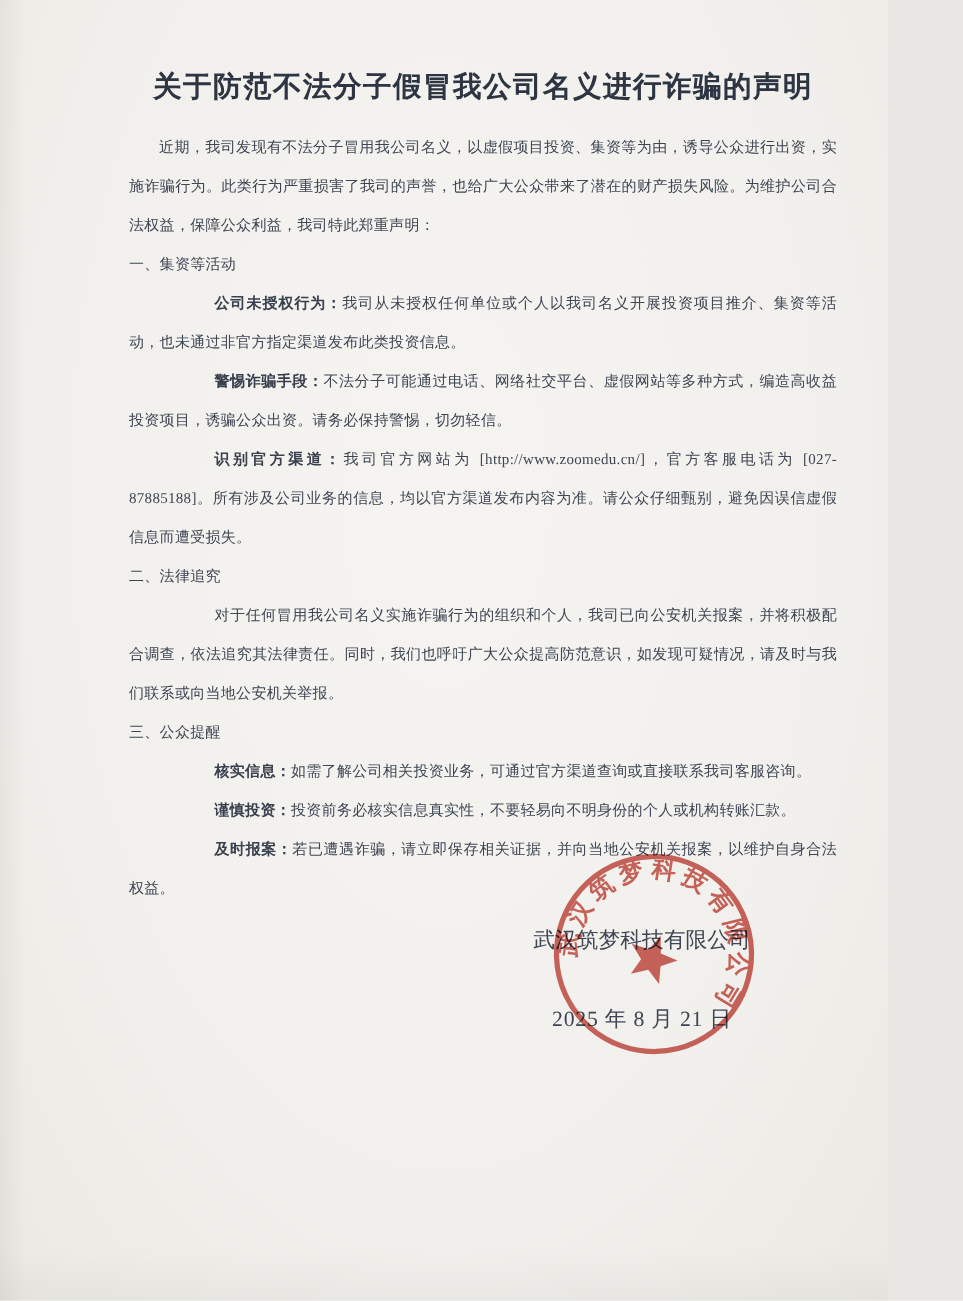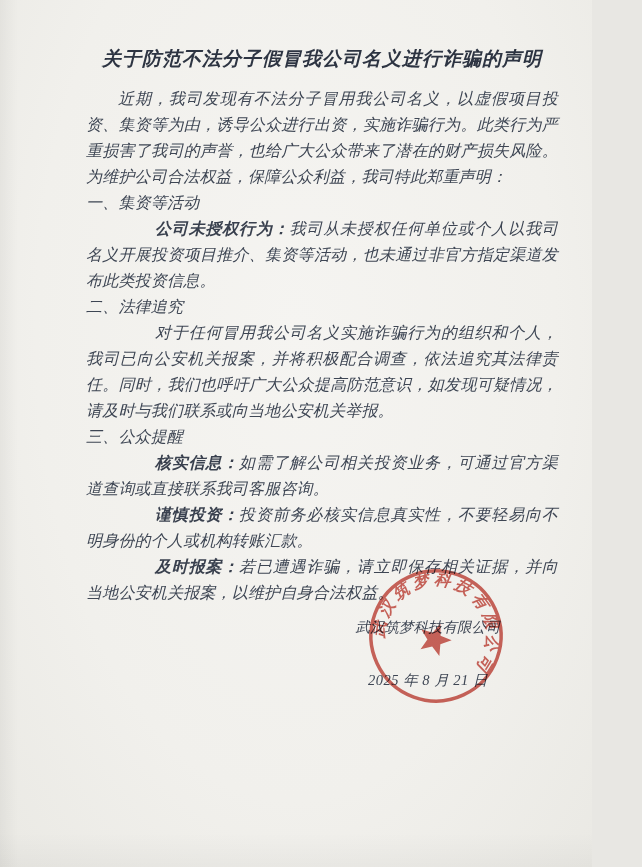--- a/index.html
+++ b/index.html
@@ -9,28 +9,27 @@
     background:#e8e7e3;
   }
   .page {
     position:relative; width:592px; height:867px; box-sizing:border-box;
     padding:44px 34px 0 86px;
     background:
       linear-gradient(90deg, rgba(0,0,0,0.045), rgba(0,0,0,0) 3%),
       linear-gradient(0deg, rgba(0,0,0,0.03), rgba(0,0,0,0) 4%),
       radial-gradient(ellipse at 50% 38%, #f5f4f1 0%, #f1f0ec 62%, #eae9e4 100%);
     color:#3e4654;
-    font-style:italic;
   }
   .doc-title {
     text-align:center; font-size:19px; font-weight:bold; color:#2d3442;
     letter-spacing:1px; line-height:30px; margin:0 0 12px 0;
   }
   .body-p, .sec-h {
-    margin:0; font-size:16px; line-height:26px;
+    margin:0; font-size:10px; line-height:26px;
     text-align:justify; letter-spacing:0.2px;
   }
   .body-p { text-indent:2em; }
   .sec-h { font-weight:normal; }
   .lead { font-weight:bold; color:#39404e;margin-left:37px; }
   .signature {
     position:relative; width:150px; margin:8px 55px 0 auto;
     text-align:center; font-size:14.5px; line-height:26px;
   }
   .sig-company { white-space:nowrap; }
@@ -49,20 +48,22 @@
 <body>
 
 <div class="page">
 
   <h1 class="doc-title">关于防范不法分子假冒我公司名义进行诈骗的声明</h1>
 
   <p class="body-p">近期，我司发现有不法分子冒用我公司名义，以虚假项目投资、集资等为由，诱导公众进行出资，实施诈骗行为。此类行为严重损害了我司的声誉，也给广大公众带来了潜在的财产损失风险。为维护公司合法权益，保障公众利益，我司特此郑重声明：</p>
 
   <h2 class="sec-h">一、集资等活动</h2>
   <p class="body-p"><span class="lead">公司未授权行为：</span><span>我司从未授权任何单位或个人以我司名义开展投资项目推介、集资等活动，也未通过非官方指定渠道发布此类投资信息。</span></p>
+  <p class="body-p"><span class="lead">警惕诈骗手段：</span><span>不法分子可能通过电话、网络社交平台、虚假网站等多种方式，编造高收益投资项目，诱骗公众出资。请务必保持警惕，切勿轻信。</span></p>
+  <p class="body-p"><span class="lead">识别官方渠道：</span><span>我司官方网站为 [http://www.zoomedu.cn/]，官方客服电话为 [027-87885188]。所有涉及公司业务的信息，均以官方渠道发布内容为准。请公众仔细甄别，避免因误信虚假信息而遭受损失。</span></p>
 
   <h2 class="sec-h">二、法律追究</h2>
   <p class="body-p"><span class="lead"></span><span>对于任何冒用我公司名义实施诈骗行为的组织和个人，我司已向公安机关报案，并将积极配合调查，依法追究其法律责任。同时，我们也呼吁广大公众提高防范意识，如发现可疑情况，请及时与我们联系或向当地公安机关举报。</span></p>
 
   <h2 class="sec-h">三、公众提醒</h2>
   <p class="body-p"><span class="lead">核实信息：</span><span>如需了解公司相关投资业务，可通过官方渠道查询或直接联系我司客服咨询。</span></p>
   <p class="body-p"><span class="lead">谨慎投资：</span><span>投资前务必核实信息真实性，不要轻易向不明身份的个人或机构转账汇款。</span></p>
   <p class="body-p"><span class="lead">及时报案：</span><span>若已遭遇诈骗，请立即保存相关证据，并向当地公安机关报案，以维护自身合法权益。</span></p>
 
 

